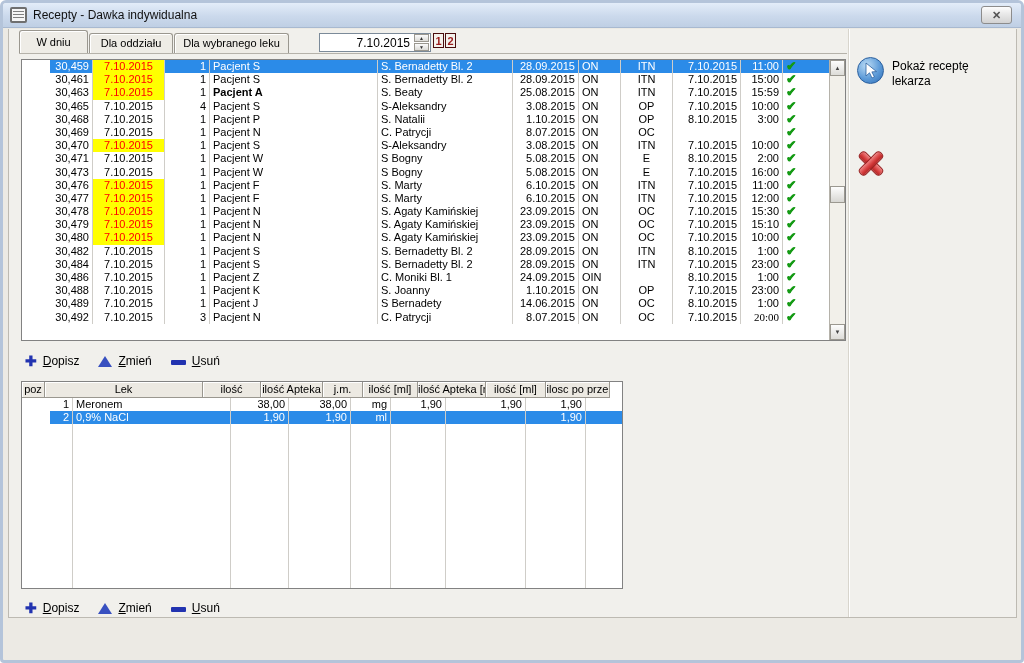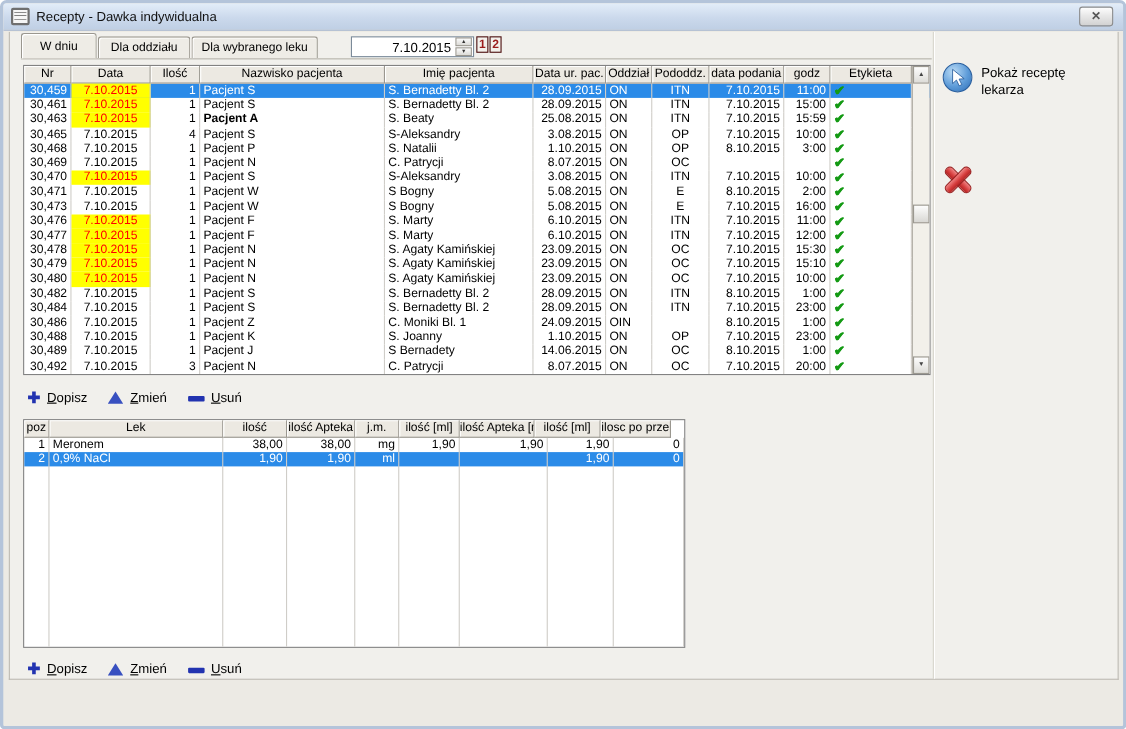--- a/index.html
+++ b/index.html
@@ -66,21 +66,21 @@
   #patients-grid { left:12px; top:30px; width:825px; height:282px; }
   #drugs-grid { left:12px; top:352px; width:602px; height:208px; }
   .ghead { display:flex; }
   .hcell {
     flex:none; height:16px; background:#ece9e2;
     border-right:1px solid #9a978f; border-bottom:1px solid #9a978f;
     box-shadow:inset 1px 1px 0 #fff;
     font-size:11px; text-align:center; line-height:15px;
     white-space:nowrap; overflow:hidden; color:#000;
   }
-  .grow { display:flex; }
+  .grow { display:flex;margin-left:28px; }
   #patients-grid .grow { height:13.2px; }
   #drugs-grid .grow { height:13px; }
   .cell {
     flex:none; height:100%; border-right:1px solid #cfcdc8;
     font-size:11px; line-height:12.5px; white-space:nowrap; overflow:hidden;
     padding:0 3px; color:#000;
   }
   .a-left { text-align:left; } .a-right { text-align:right; } .a-center { text-align:center; padding:0 1px; }
   .grow.sel { background:#2b8be8; }
   .grow.sel .cell { color:#fff; }
@@ -159,33 +159,20 @@
       <span class="spin" id="spin-up">▲</span>
       <span class="spin" id="spin-down">▼</span>
     </div>
 
     <div id="pages-btn">
       <span class="digit-box">1</span><span class="digit-box">2</span>
     </div>
 
     <div class="grid" id="patients-grid">
       <div id="patients-body">
-          <div class="ghead">
-            <div class="hcell" style="width: 43px;">Nr</div>
-            <div class="hcell" style="width: 72px;">Data</div>
-            <div class="hcell" style="width: 45px;">Ilość</div>
-            <div class="hcell" style="width: 168px;">Nazwisko pacjenta</div>
-            <div class="hcell" style="width: 135px;">Imię pacjenta</div>
-            <div class="hcell" style="width: 66px;">Data ur. pac.</div>
-            <div class="hcell" style="width: 42px;">Oddział</div>
-            <div class="hcell" style="width: 52px;">Pododdz.</div>
-            <div class="hcell" style="width: 68px;">data podania</div>
-            <div class="hcell" style="width: 42px;">godz</div>
-            <div class="hcell" style="width: 74px;">Etykieta</div>
-          </div>
           <div class="grow sel">
             <div class="cell a-right" style="width: 43px;">30,459</div>
             <div class="cell a-center hl" style="width: 72px;">7.10.2015</div>
             <div class="cell a-right" style="width: 45px;">1</div>
             <div class="cell a-left" style="width: 168px;">Pacjent S</div>
             <div class="cell a-left" style="width: 135px;">S. Bernadetty Bl. 2</div>
             <div class="cell a-right" style="width: 66px;">28.09.2015</div>
             <div class="cell a-left" style="width: 42px;">ON</div>
             <div class="cell a-center" style="width: 52px;">ITN</div>
             <div class="cell a-right" style="width: 68px;">7.10.2015</div>
@@ -429,21 +416,21 @@
           <div class="grow">
             <div class="cell a-right" style="width: 43px;">30,492</div>
             <div class="cell a-center" style="width: 72px;">7.10.2015</div>
             <div class="cell a-right" style="width: 45px;">3</div>
             <div class="cell a-left" style="width: 168px;">Pacjent N</div>
             <div class="cell a-left" style="width: 135px;">C. Patrycji</div>
             <div class="cell a-right" style="width: 66px;">8.07.2015</div>
             <div class="cell a-left" style="width: 42px;">ON</div>
             <div class="cell a-center" style="width: 52px;">OC</div>
             <div class="cell a-right" style="width: 68px;">7.10.2015</div>
-            <div class="cell a-right" style="width: 42px;">20:00</div>
+            <div class="cell a-right" style="width: 42px; font-family: Liberation Serif, serif;">20:00</div>
             <div class="cell a-left" style="width: 74px;"><span class="check">✔</span></div>
           </div>
         </div>
       <div id="vscroll">
         <div class="sbtn" id="scroll-up">▲</div>
         <div id="scroll-thumb"></div>
         <div class="sbtn" id="scroll-down">▼</div>
       </div>
     </div>
 

